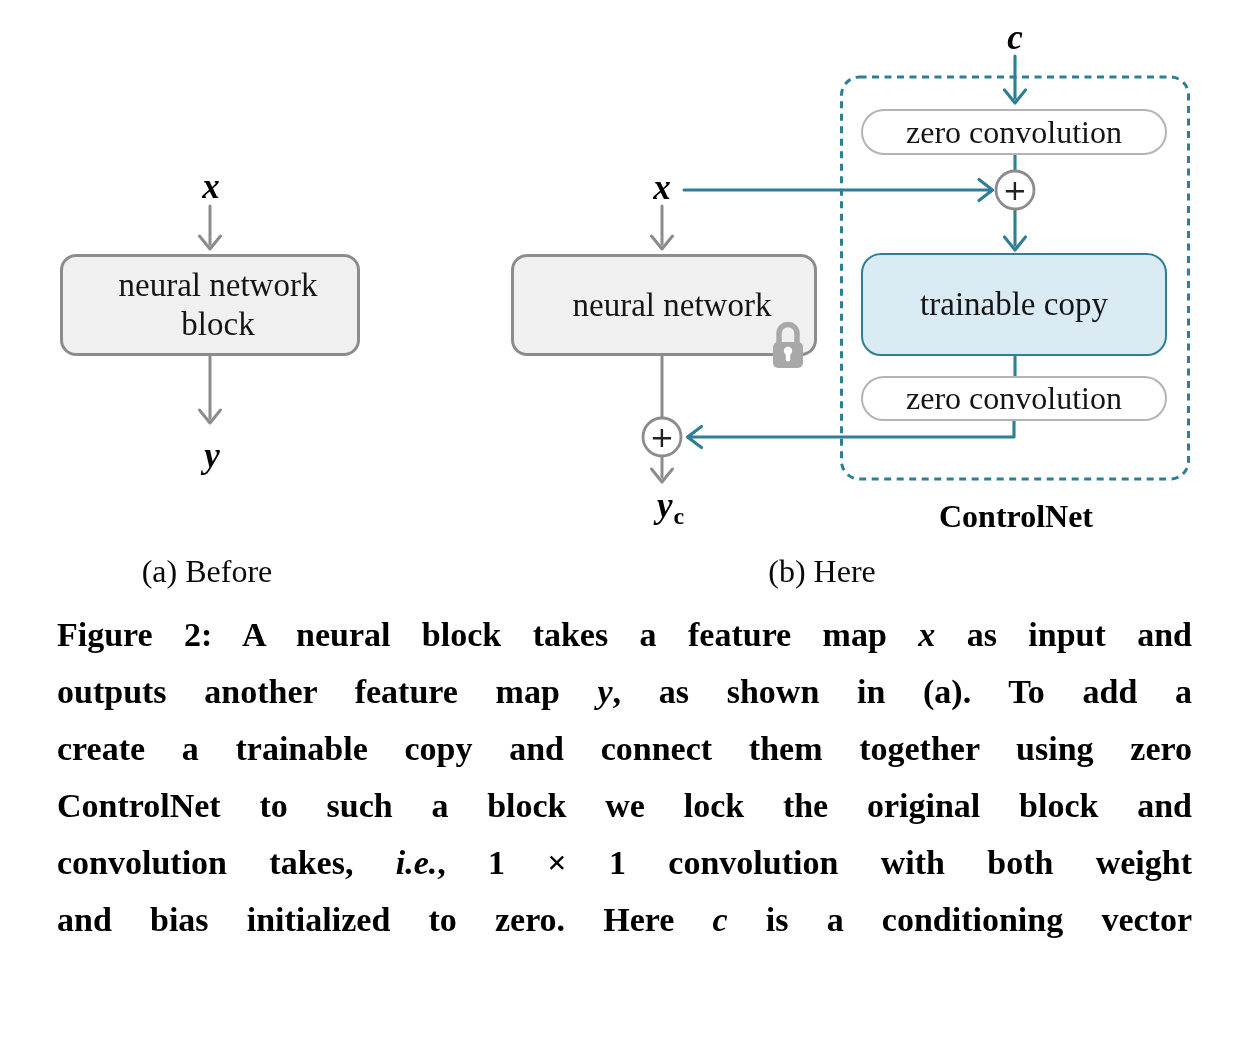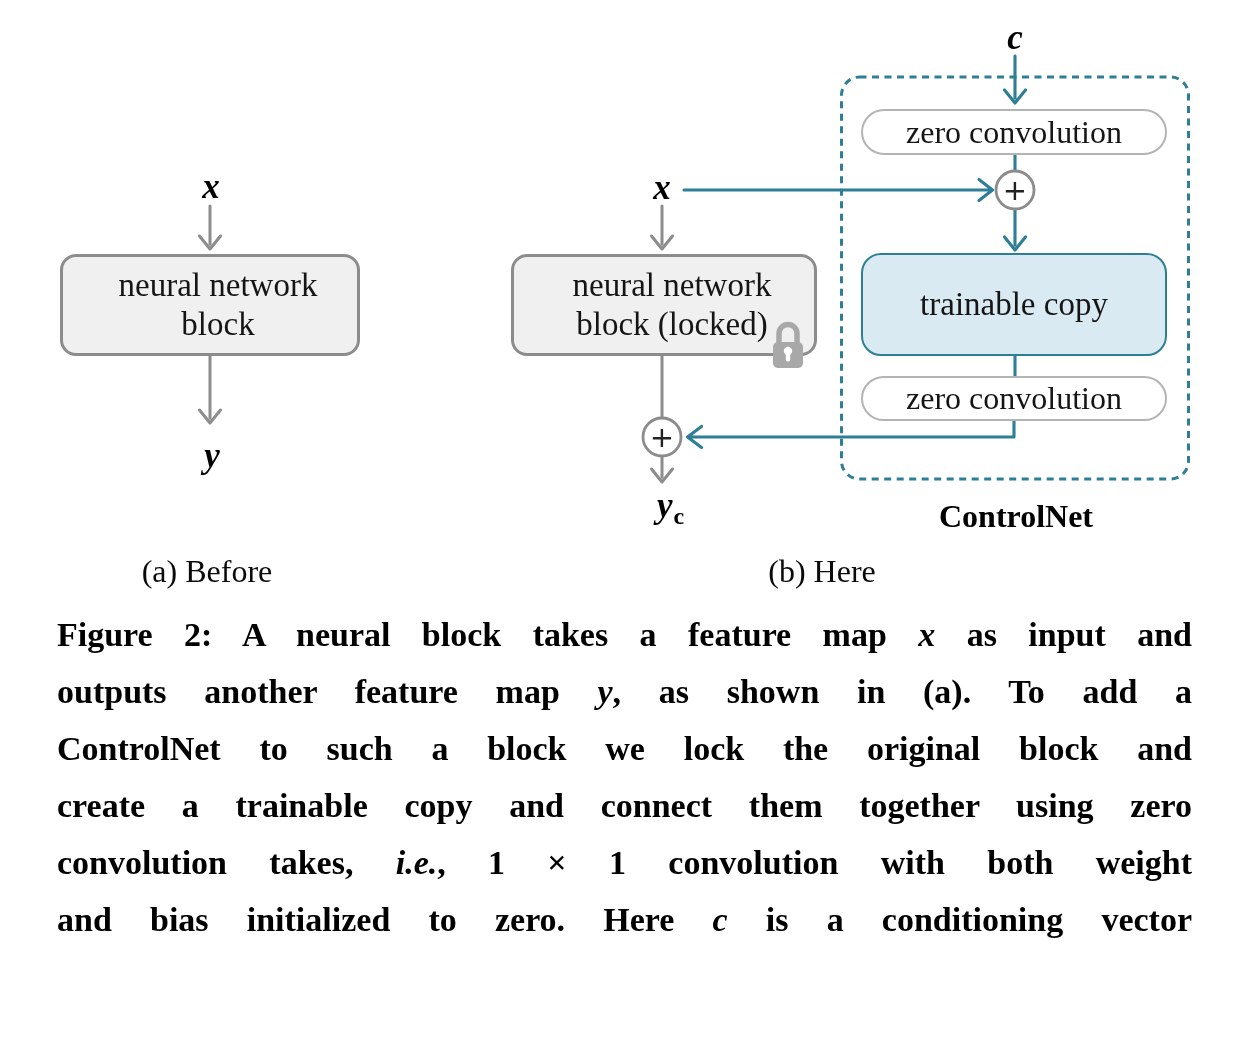--- a/index.html
+++ b/index.html
@@ -95,21 +95,20 @@
 
   <div class="ml" style="left:975px;top:19px;width:80px;">c</div>
   <div class="ml" style="left:622px;top:169px;width:80px;">x</div>
 
   <div class="pill" style="left:861px;top:109px;width:306px;height:46px;">
     <span>zero convolution</span>
   </div>
 
   <div class="node" style="left:511px;top:254px;width:306px;height:102px;">
     <span>neural network</span>
-    <span>block (locked)</span>
   </div>
 
   <svg class="abs" style="left:766px;top:316px;width:44px;height:58px;" viewBox="0 0 44 58">
     <path d="M13 28 V17.5 a9 9 0 0 1 18 0 V28" fill="none" stroke="var(--lock-gray)" stroke-width="5.5"></path>
     <rect x="7" y="26" width="30" height="26" rx="5" fill="var(--lock-gray)"></rect>
     <circle cx="22" cy="35" r="4.2" fill="#ffffff"></circle>
     <rect x="19.8" y="36" width="4.4" height="9.5" rx="2.2" fill="#ffffff"></rect>
   </svg>
 
   <div class="trainable" style="left:861px;top:253px;width:306px;height:103px;">
@@ -122,17 +121,17 @@
 
   <div class="ml" style="left:615px;top:476px;width:110px;margin-top:11px;"><span>y</span><span class="sub">c</span></div>
 
   <div class="cnl" style="left:886px;top:498px;width:260px;">ControlNet</div>
   <div class="subcap" style="left:712px;top:553px;width:220px;">(b) Here</div>
 </div>
 
 <div class="caption">
     <div class="cap-line"><span>Figure 2: A neural block takes a feature map </span><span class="it">x</span><span> as input and</span></div>
     <div class="cap-line"><span>outputs another feature map </span><span class="it">y</span><span>, as shown in (a). To add a</span></div>
+    <div class="cap-line"><span>create a trainable copy and connect them together using zero</span></div>
     <div class="cap-line"><span>ControlNet to such a block we lock the original block and</span></div>
-    <div class="cap-line"><span>create a trainable copy and connect them together using zero</span></div>
     <div class="cap-line"><span>convolution takes, </span><span class="it">i.e.</span><span>, 1 × 1 convolution with both weight</span></div>
     <div class="cap-line"><span>and bias initialized to zero. Here </span><span class="it">c</span><span> is a conditioning vector</span></div>
   </div>
 
 </body></html>

